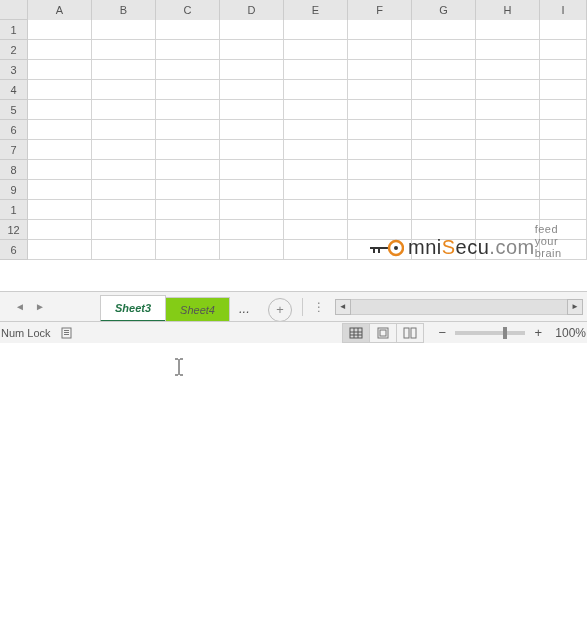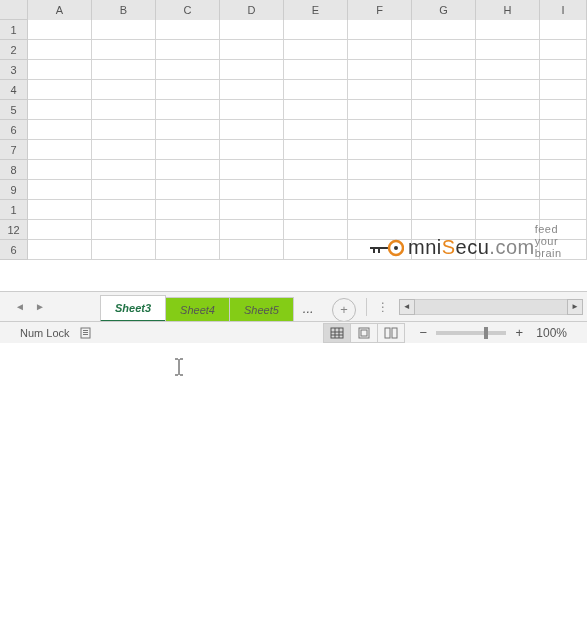--- a/index.html
+++ b/index.html
@@ -221,21 +221,21 @@
   .status-bar {
     position: absolute;
     top: 321px;
     left: 0;
     width: 587px;
     height: 22px;
     background: #f3f3f3;
     border-top: 1px solid #ccc;
     display: flex;
     align-items: center;
-    padding: 0 20px;
+    padding: 0 1px;
     font-size: 11px;
     color: #555;
   }
   .status-left {
     display: flex;
     align-items: center;
     gap: 10px;
     flex: 1;
   }
   .status-icon {
@@ -488,21 +488,20 @@
 </div>
 
 <div class="tab-bar">
   <div class="tab-nav">
     <div class="nav-btn">◄</div>
     <div class="nav-btn">►</div>
   </div>
   <div class="tabs">
     <div class="tab active">Sheet3</div>
     <div class="tab">Sheet4</div>
-    <div class="tab">Sheet5</div>
     <div class="tab-more">...</div>
     <div class="add-sheet">
       <span>+</span>
     </div>
   </div>
   <div class="tab-divider"></div>
   <div class="dots-v">⋮</div>
   <div class="h-scroll">
     <div class="scroll-btn">◄</div>
     <div class="scroll-track">

